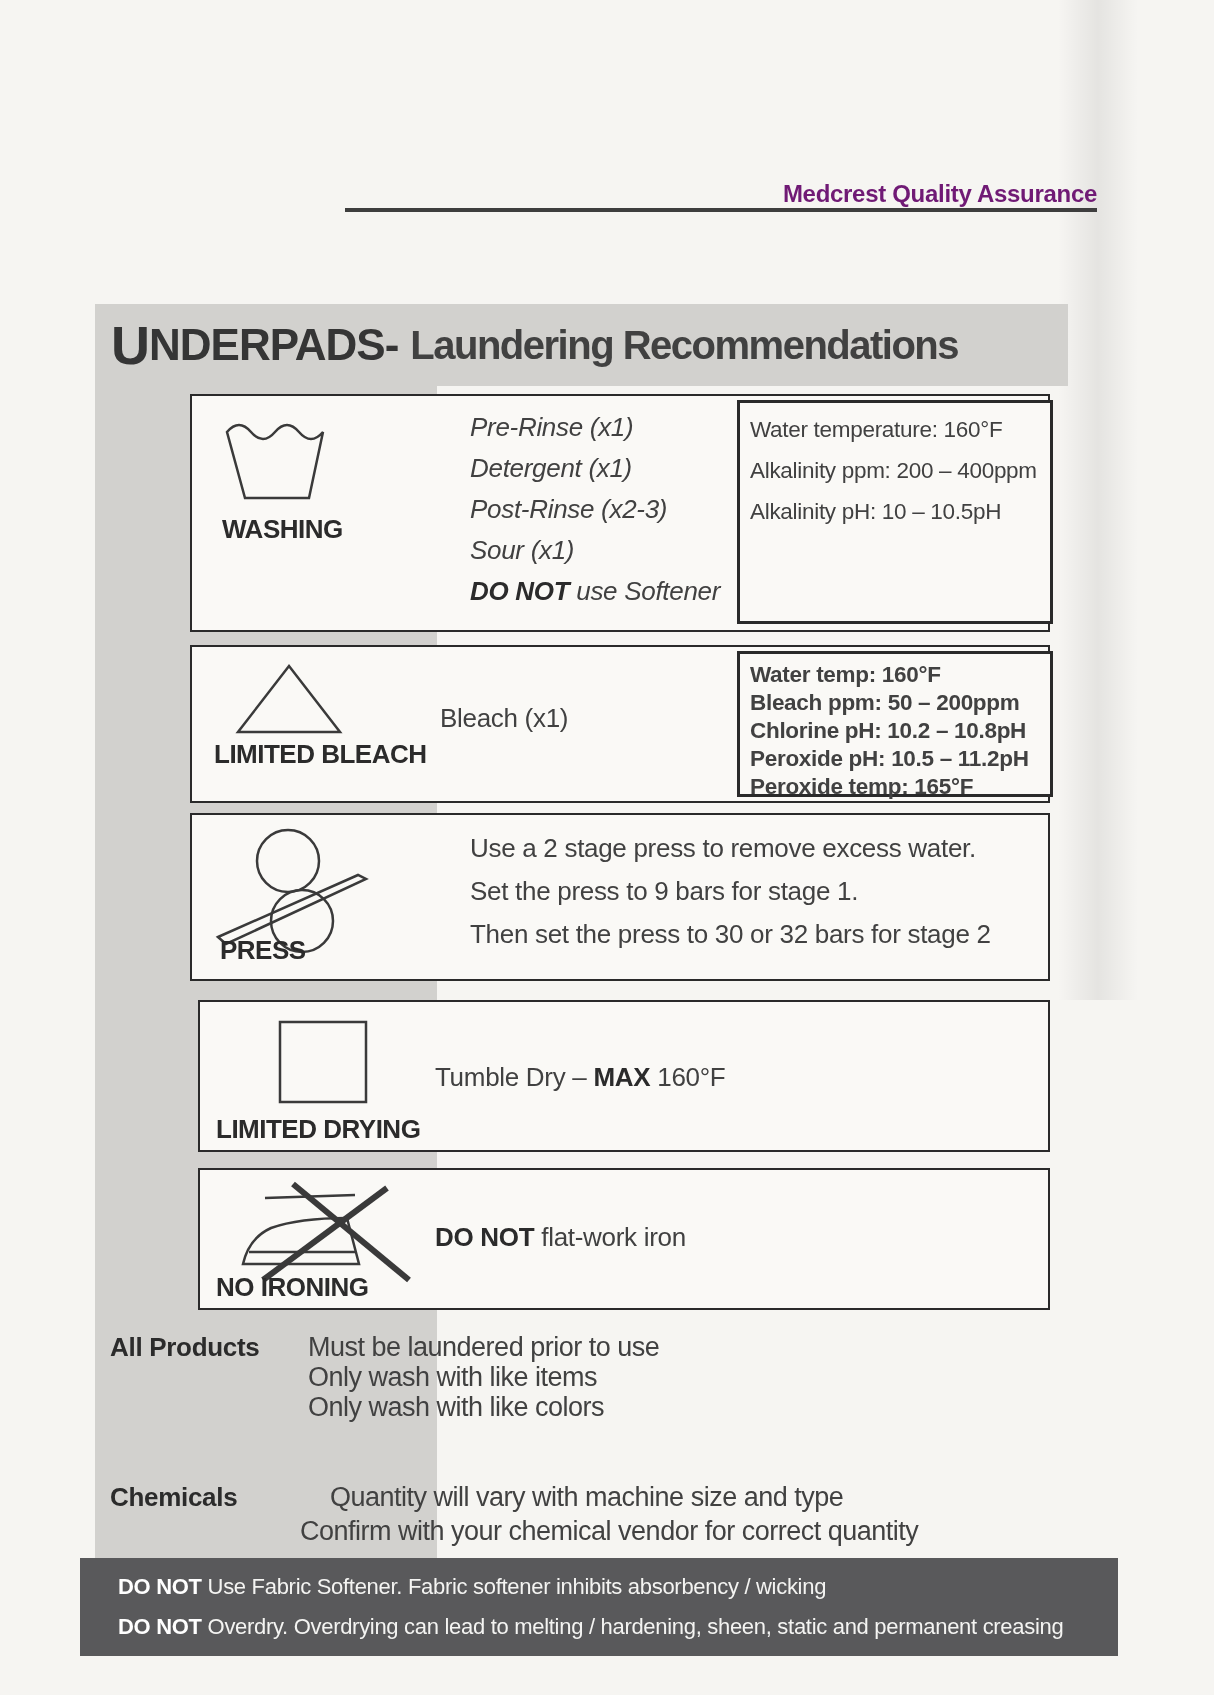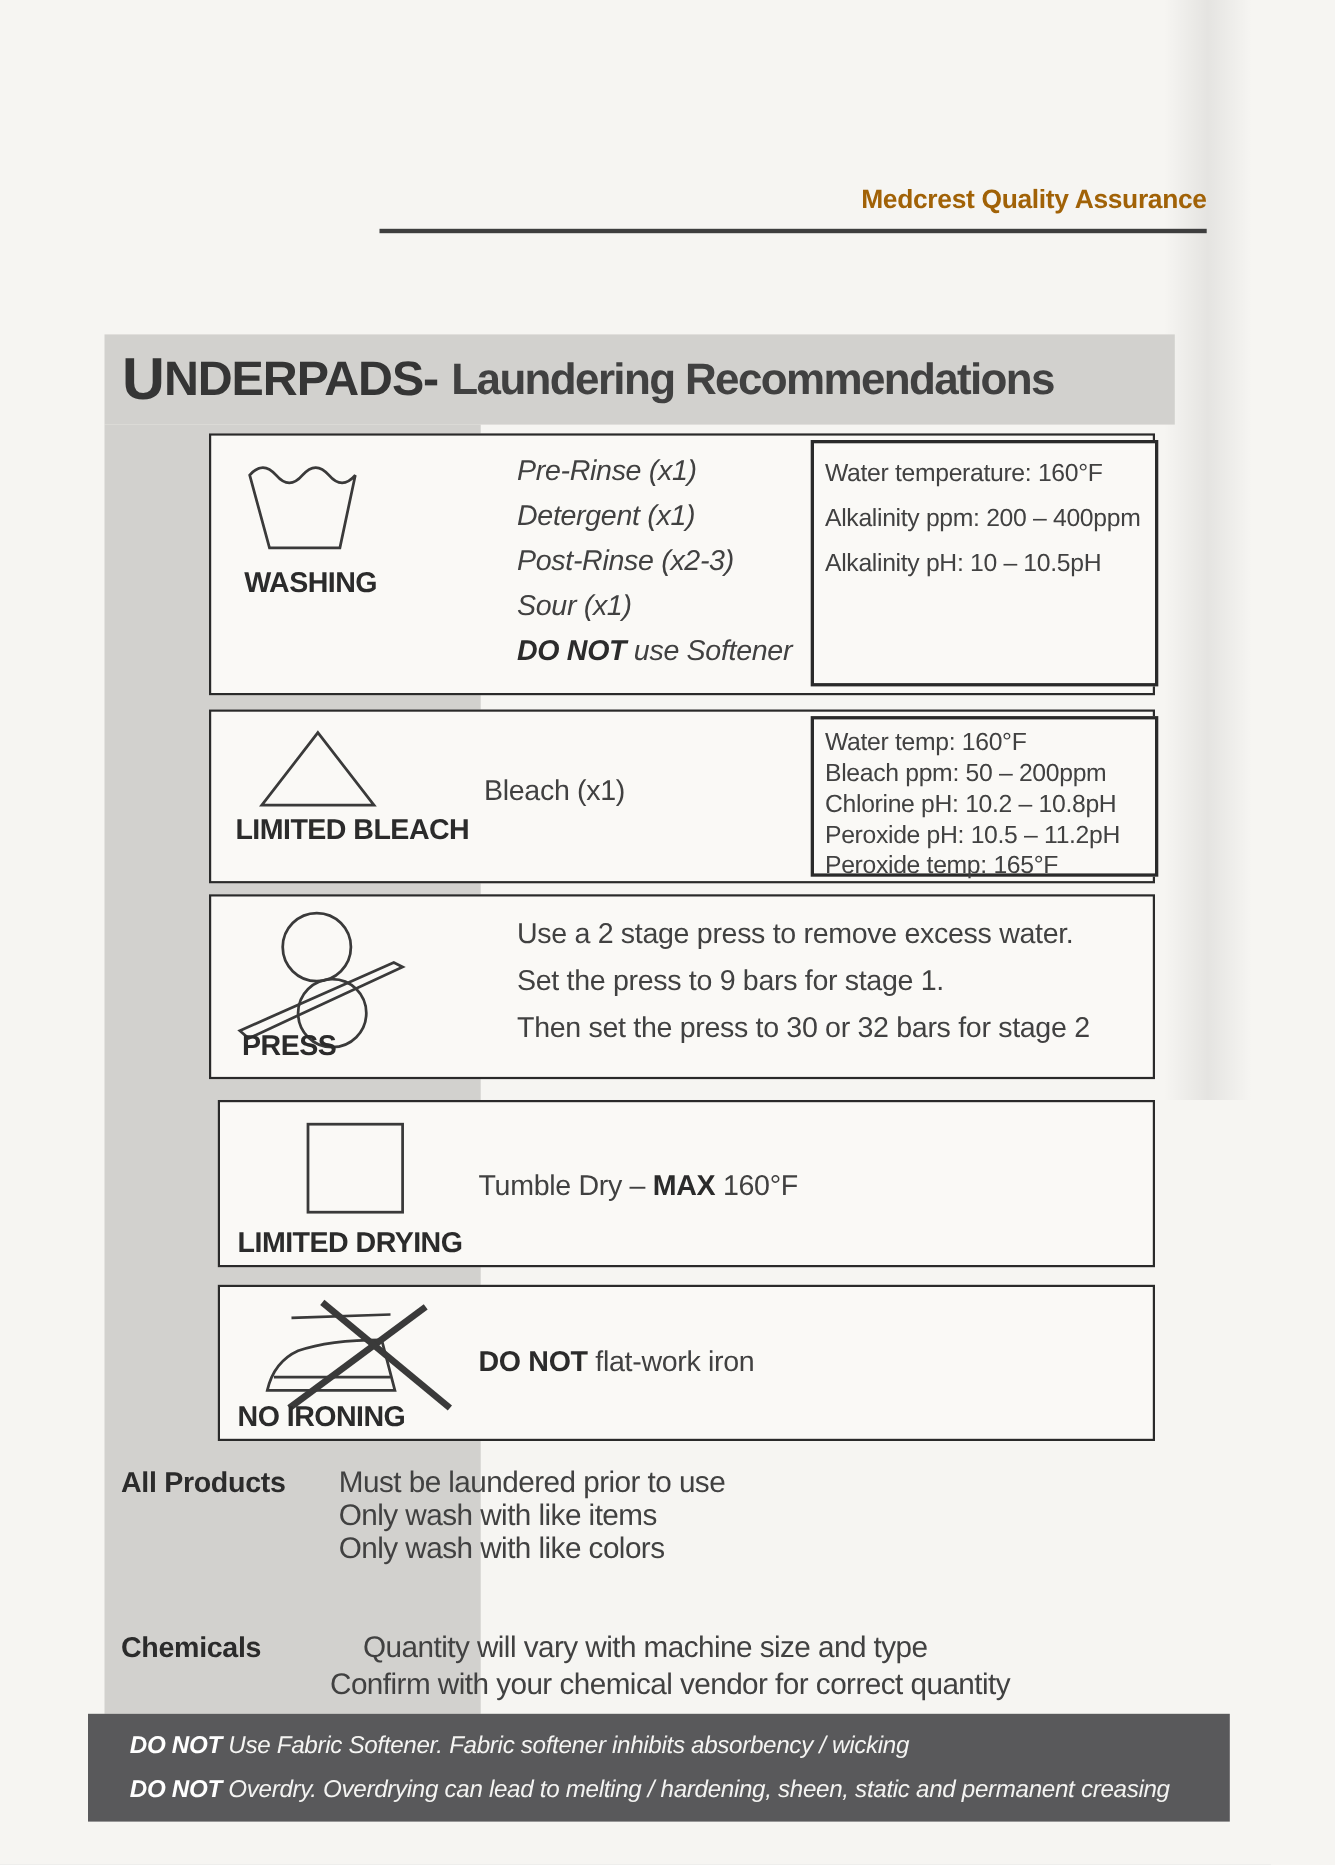--- a/index.html
+++ b/index.html
@@ -14,34 +14,34 @@
     background:linear-gradient(to right,rgba(0,0,0,0),rgba(0,0,0,0.07),rgba(0,0,0,0));}
   .abs{position:absolute;}
   .band{position:absolute;background:var(--band);}
   .title-band{left:95px;top:304px;width:973px;height:82px;display:flex;align-items:center;padding-left:16px;}
   .title-lead{font-size:54px;font-weight:bold;color:#353535;letter-spacing:-1px;}
   .title-product{font-size:44px;font-weight:bold;color:#353535;letter-spacing:-1px;}
   .title-sub{font-size:40px;font-weight:bold;color:#414141;letter-spacing:-1.5px;margin-left:12px;}
   .gray-col{left:95px;top:386px;width:342px;height:1172px;}
   .hdr-rule{left:345px;top:148px;width:752px;height:64px;border-bottom:4px solid #3e3e3e;
     display:flex;align-items:flex-end;justify-content:flex-end;}
-  .hdr-rule span{font-size:24px;font-weight:bold;color:#a16207;padding-bottom:12px;letter-spacing:-0.3px;}
+  .hdr-rule span{font-size:24px;font-weight:bold;color:#701a75;padding-bottom:0;letter-spacing:-0.3px;}
   .box{position:absolute;background:var(--box-bg);border:2px solid var(--line);}
   .spec-box{position:absolute;border:3px solid var(--line);background:var(--box-bg);}
   .icon-label{position:absolute;font-weight:bold;font-size:26px;color:var(--ink-dark);letter-spacing:-0.5px;}
   .body-line{font-size:26px;letter-spacing:-0.3px;color:#414141;white-space:nowrap;}
   .spec-line{font-size:22.5px;letter-spacing:-0.3px;color:#414141;white-space:nowrap;}
   .bold{font-weight:bold;color:var(--ink-dark);}
   .steps .body-line{height:41px;font-style:italic;}
   .specs-wash .spec-line{height:41px;}
-  .specs-bleach .spec-line{height:28px;}
+  .specs-bleach .spec-line{height:28px;font-weight:bold;}
   .press-lines .body-line{height:43px;}
   .note-label{position:absolute;font-size:26px;font-weight:bold;color:var(--ink-dark);letter-spacing:-0.3px;}
   .note-line{font-size:27px;letter-spacing:-0.5px;color:#414141;height:30px;white-space:nowrap;}
-  .banner{position:absolute;left:80px;top:1558px;width:1038px;height:98px;background:var(--banner-bg);font-style:italic;}
+  .banner{position:absolute;left:80px;top:1558px;width:1038px;height:98px;background:var(--banner-bg);}
   .banner .bline{position:absolute;left:38px;font-size:22px;color:var(--banner-text);letter-spacing:-0.3px;white-space:nowrap;}
   svg{display:block;}
   .stroke{fill:none;stroke:#3a3a3a;stroke-width:2.5;}
 </style>
 </head>
 <body>
 
 <div class="page">
 
   <div class="shadow"></div>

